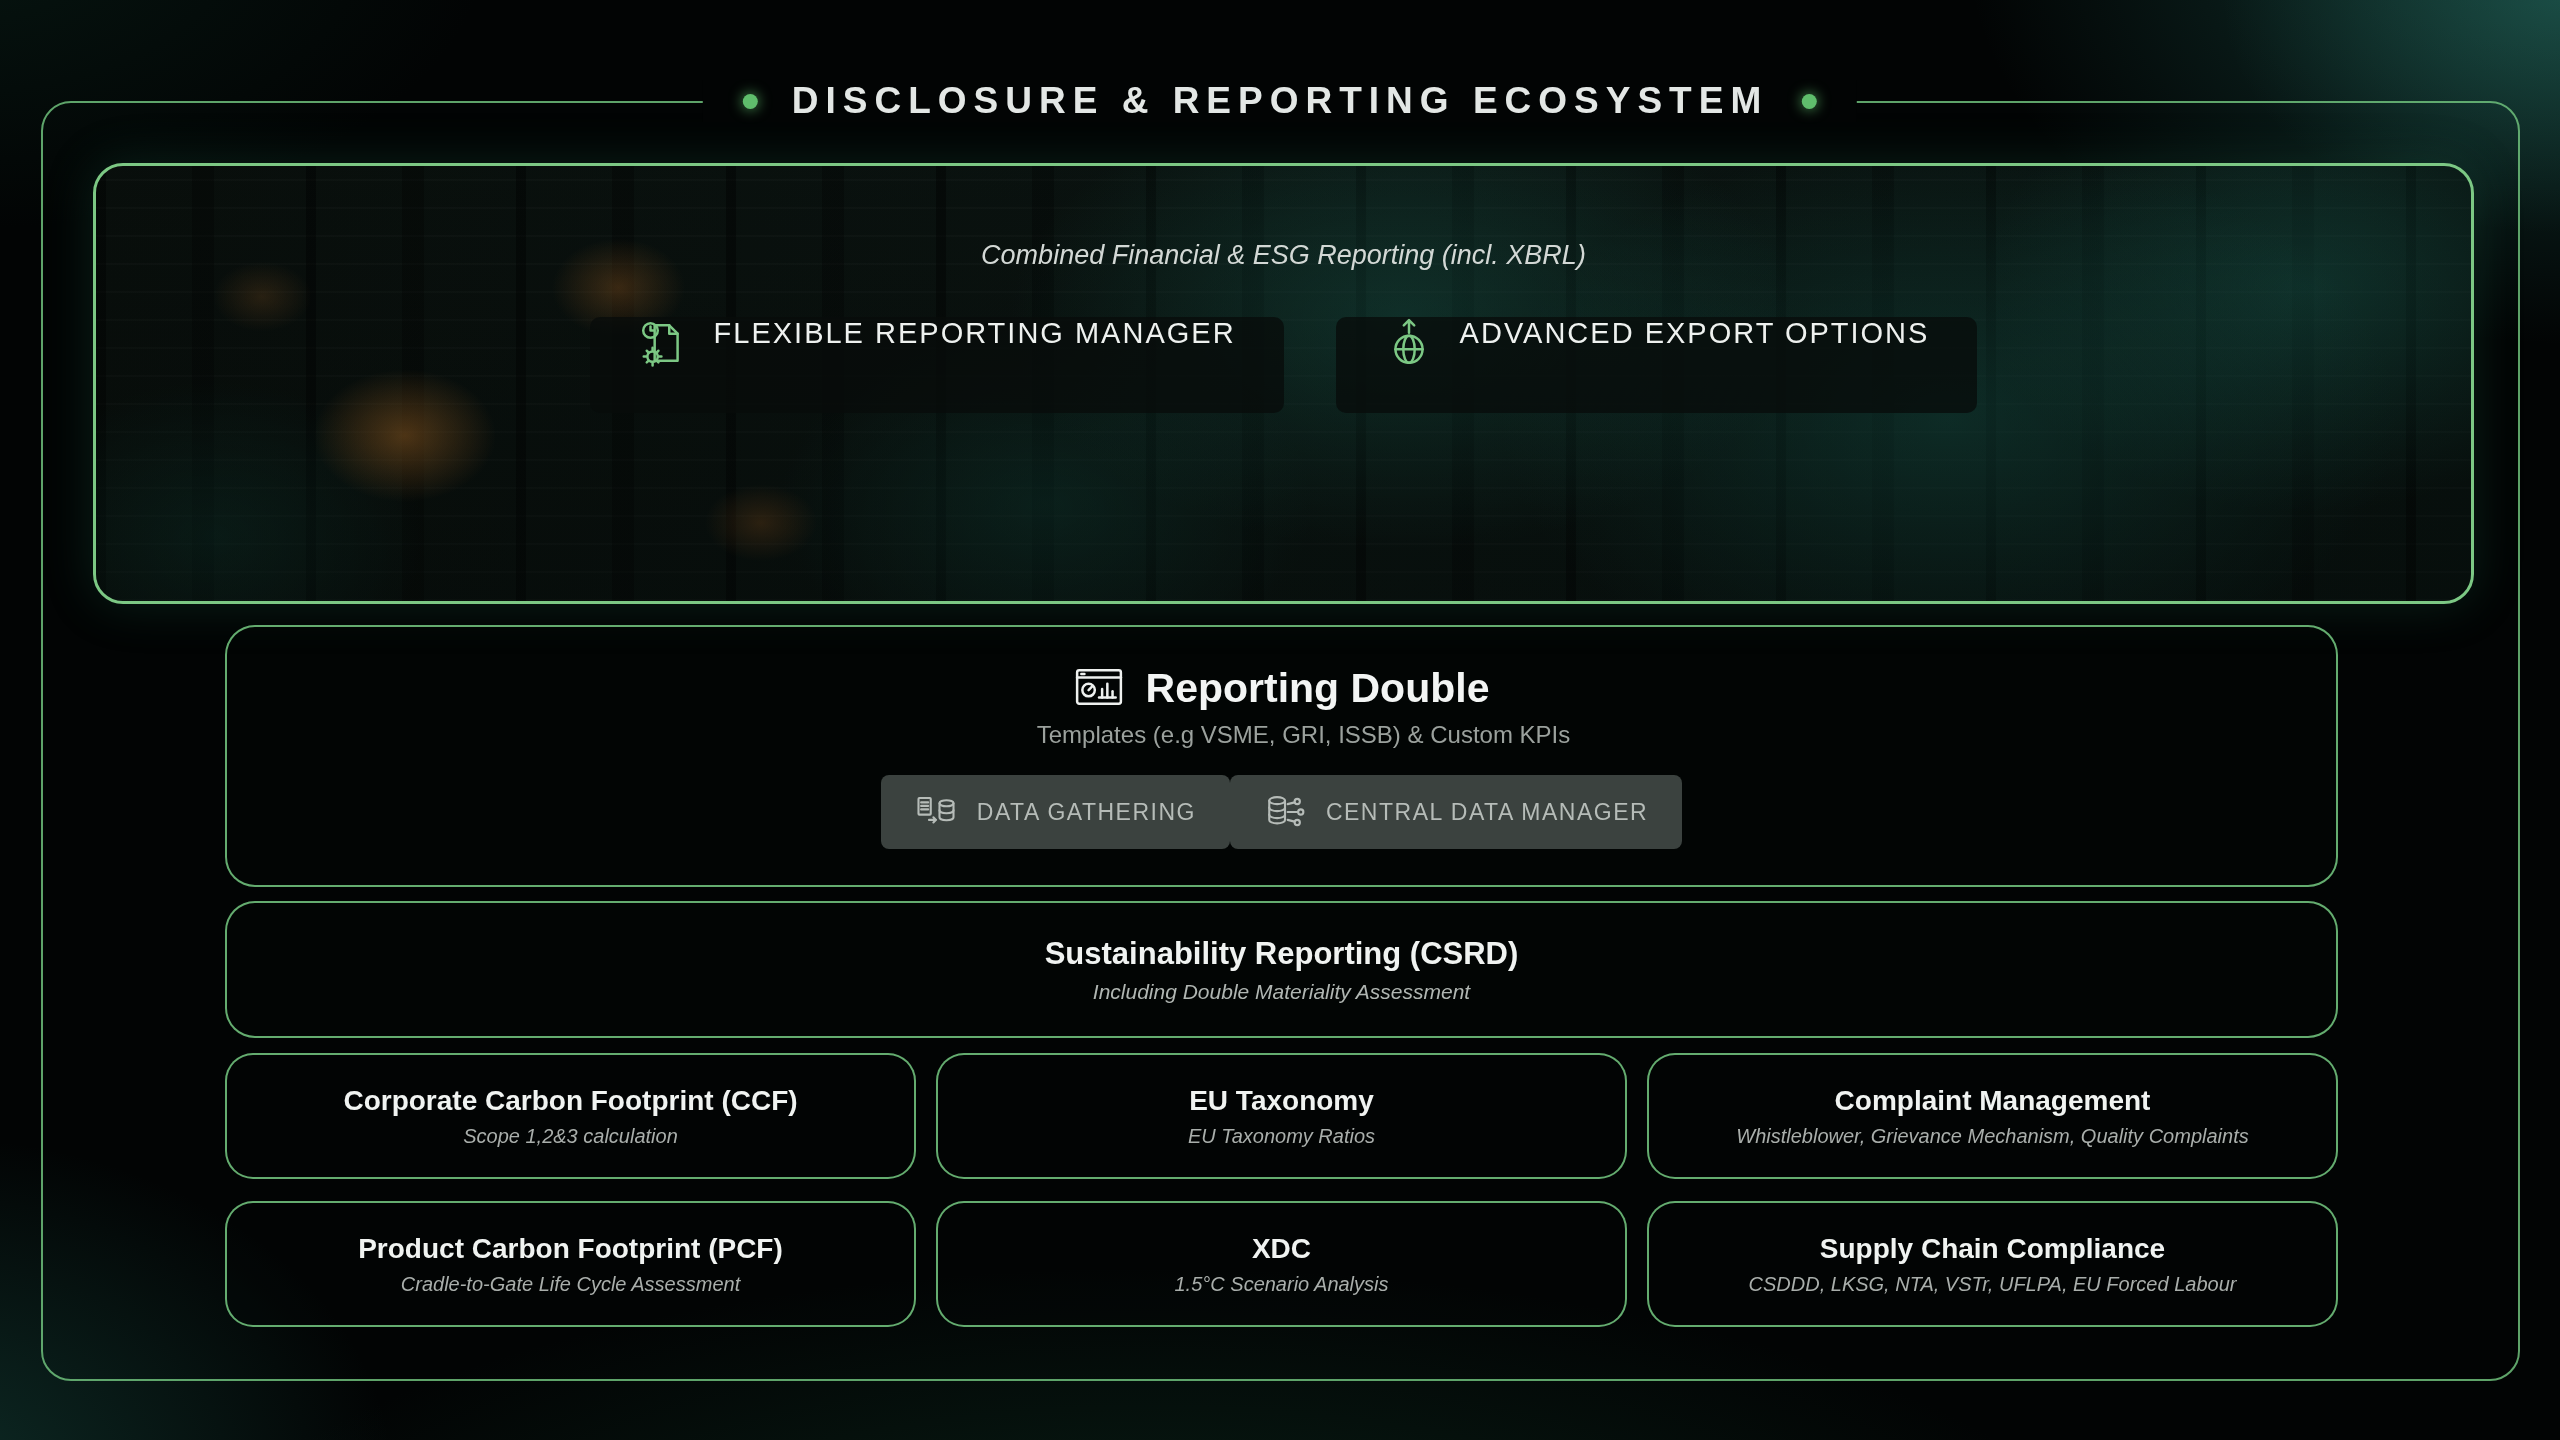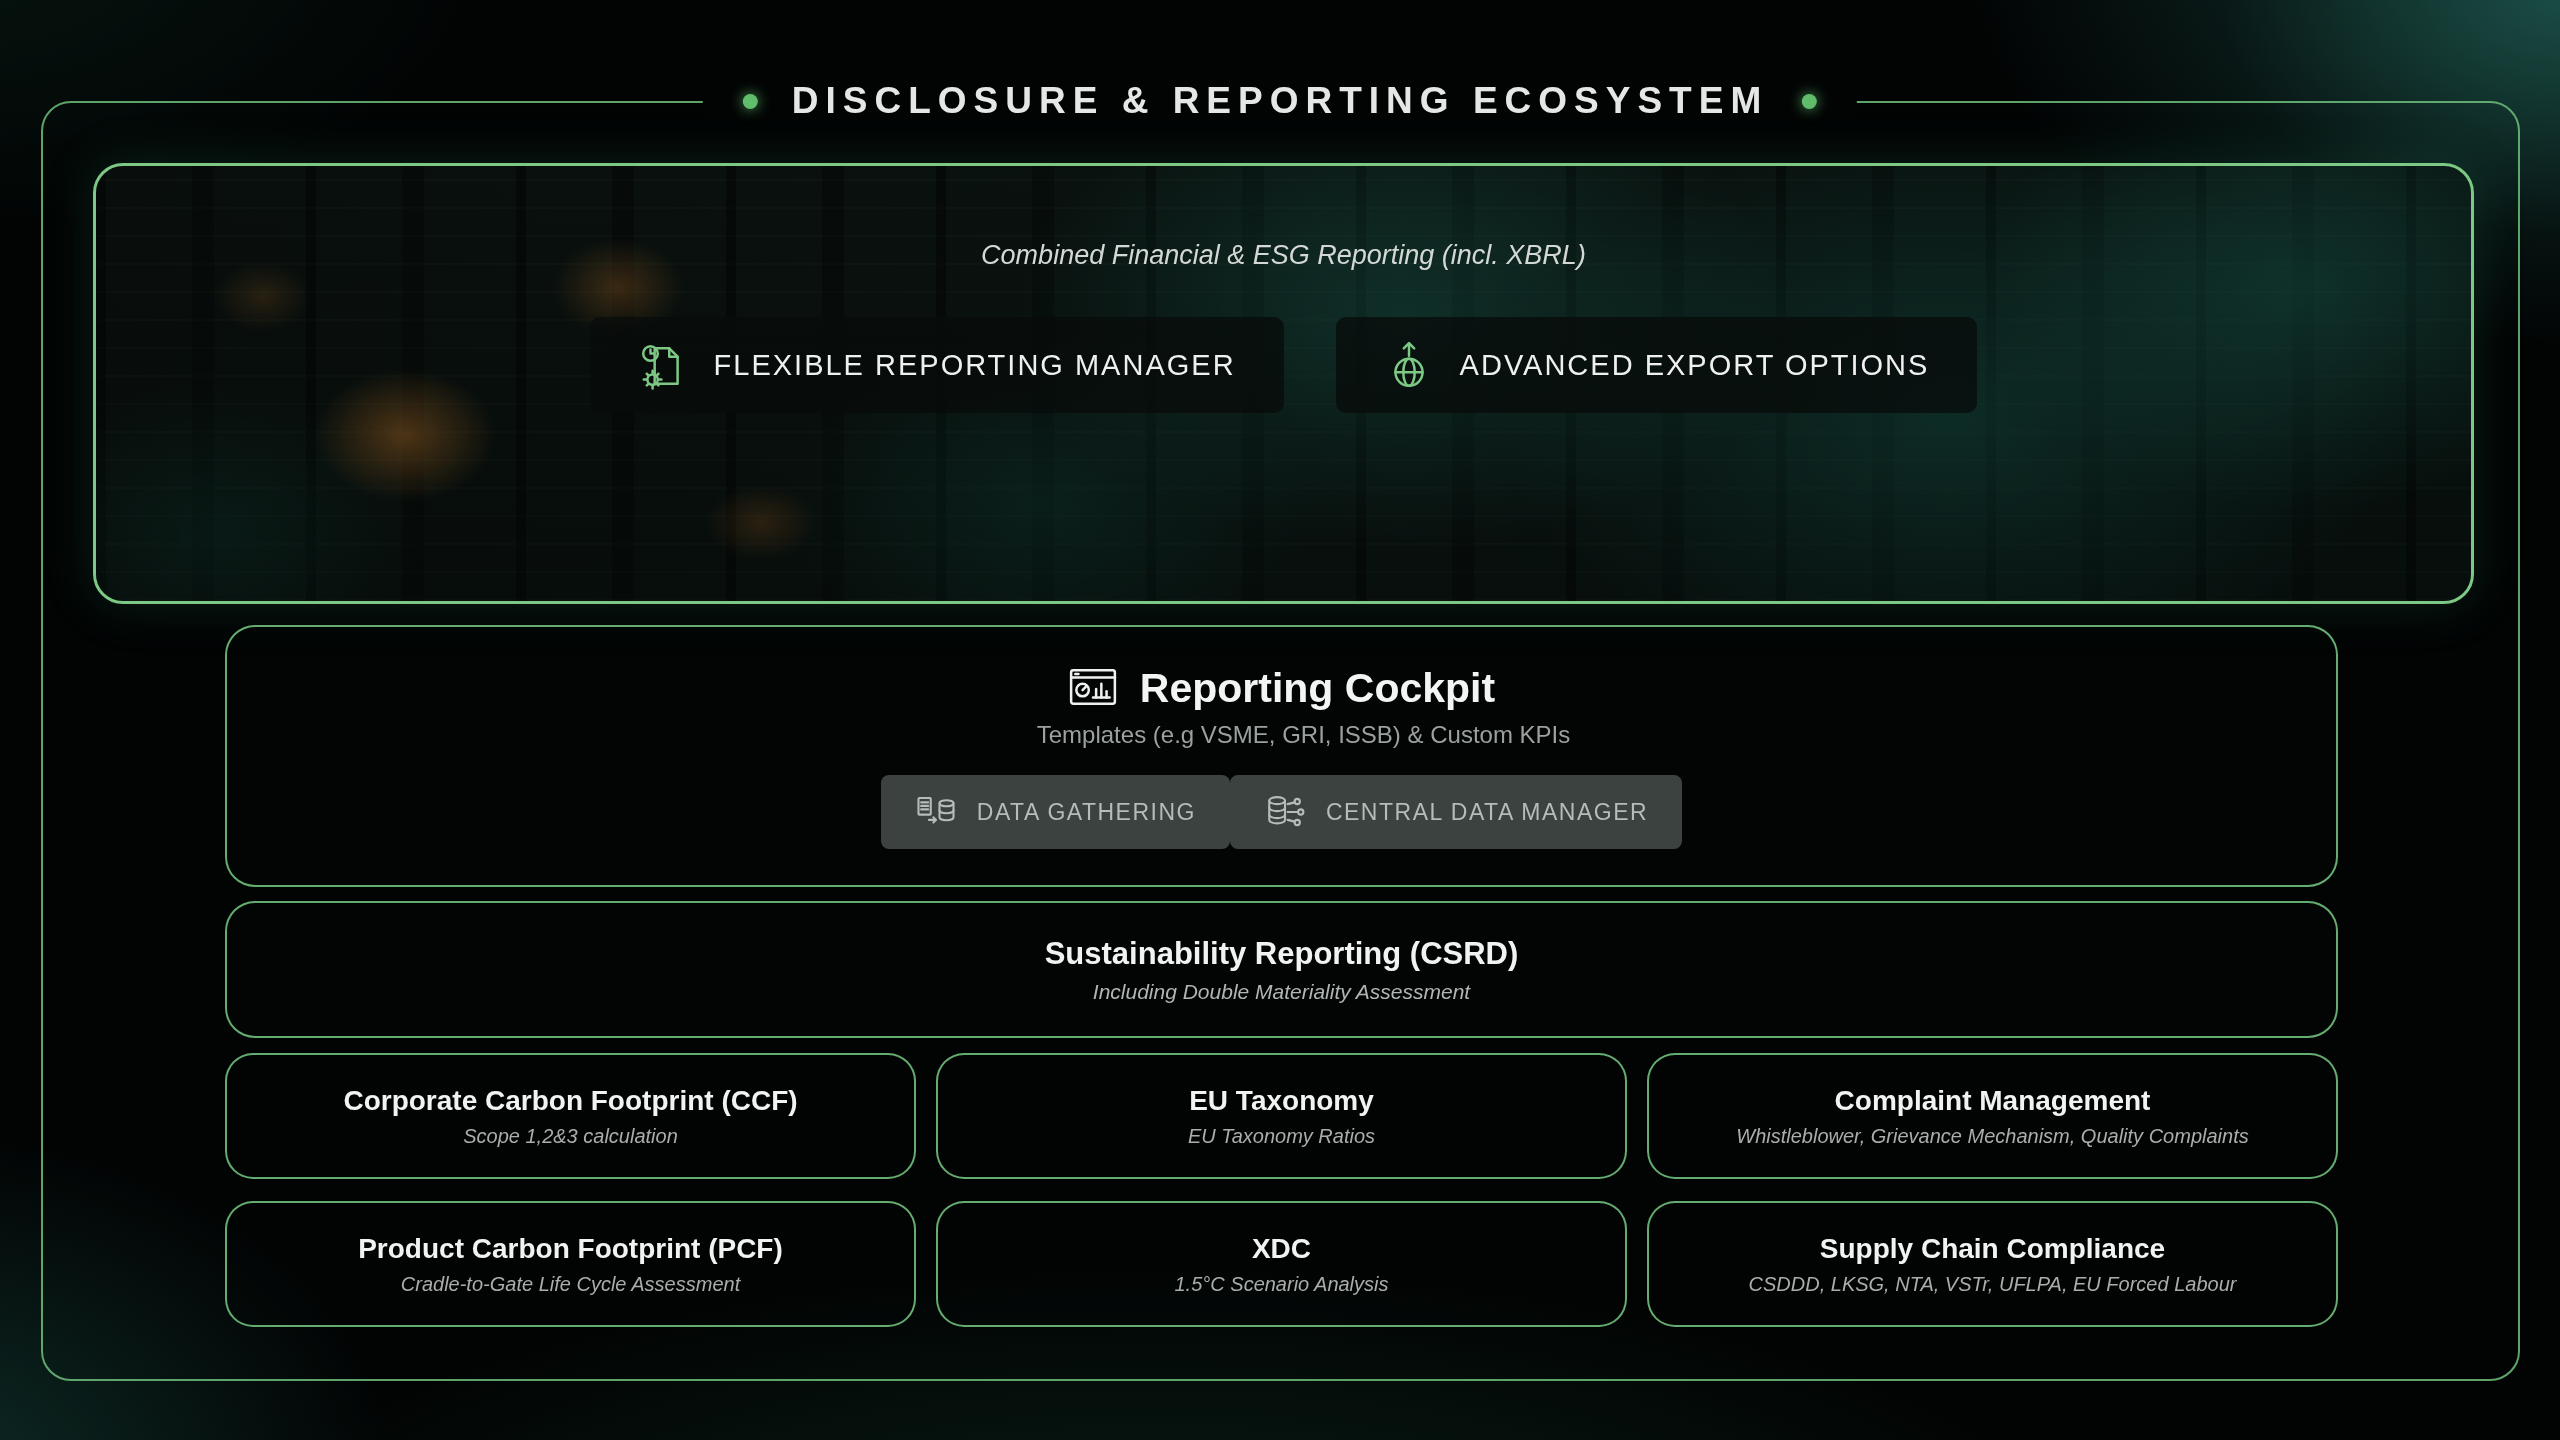--- a/index.html
+++ b/index.html
@@ -96,21 +96,21 @@
   .hero-sub {
     margin-top: 12px;
     font-size: 27px; font-style: italic; color: #d3d8d5;
   }
   .hero-chips {
     margin-top: 46px;
     display: flex; justify-content: center; gap: 52px;
   }
   .hero-chip {
     height: 96px;
-    display: flex; align-items: center; gap: 26px;
+    display: flex; gap: 26px;
     padding: 0 48px;
     background: rgba(8,11,10,0.78);
     border-radius: 10px;
   }
   .hero-chip svg { width: 50px; height: 50px; color: #7cc884; }
   .hero-chip span {
     font-size: 29px; letter-spacing: 2px; font-weight: 500;
     color: #eef1ef; white-space: nowrap;
   }
 
@@ -228,21 +228,21 @@
         <rect x="3" y="7" width="42" height="32" rx="2"></rect>
         <line x1="3" y1="14" x2="45" y2="14"></line>
         <line x1="7" y1="10.5" x2="10" y2="10.5"></line>
         <circle cx="14" cy="26" r="6"></circle>
           <line x1="14" y1="26" x2="17.5" y2="22.5"></line>
         <line x1="27" y1="33" x2="27" y2="25"></line>
           <line x1="32" y1="33" x2="32" y2="20"></line>
           <line x1="37" y1="33" x2="37" y2="27"></line>
         <line x1="24" y1="33" x2="40" y2="33"></line>
       </svg>
-      <h3>Reporting Cockpit</h3>
+      <h3>Reporting Double</h3>
     </div>
     <p class="cockpit-sub">Templates (e.g VSME, GRI, ISSB) &amp; Custom KPIs</p>
 
     <div class="cockpit-chips">
       <div class="gray-chip">
         <svg viewBox="0 0 48 48">
           <rect x="4" y="8" width="14" height="19" rx="1"></rect>
           <line x1="7" y1="13" x2="15" y2="13"></line>
             <line x1="7" y1="17" x2="15" y2="17"></line>
             <line x1="7" y1="21" x2="15" y2="21"></line>

